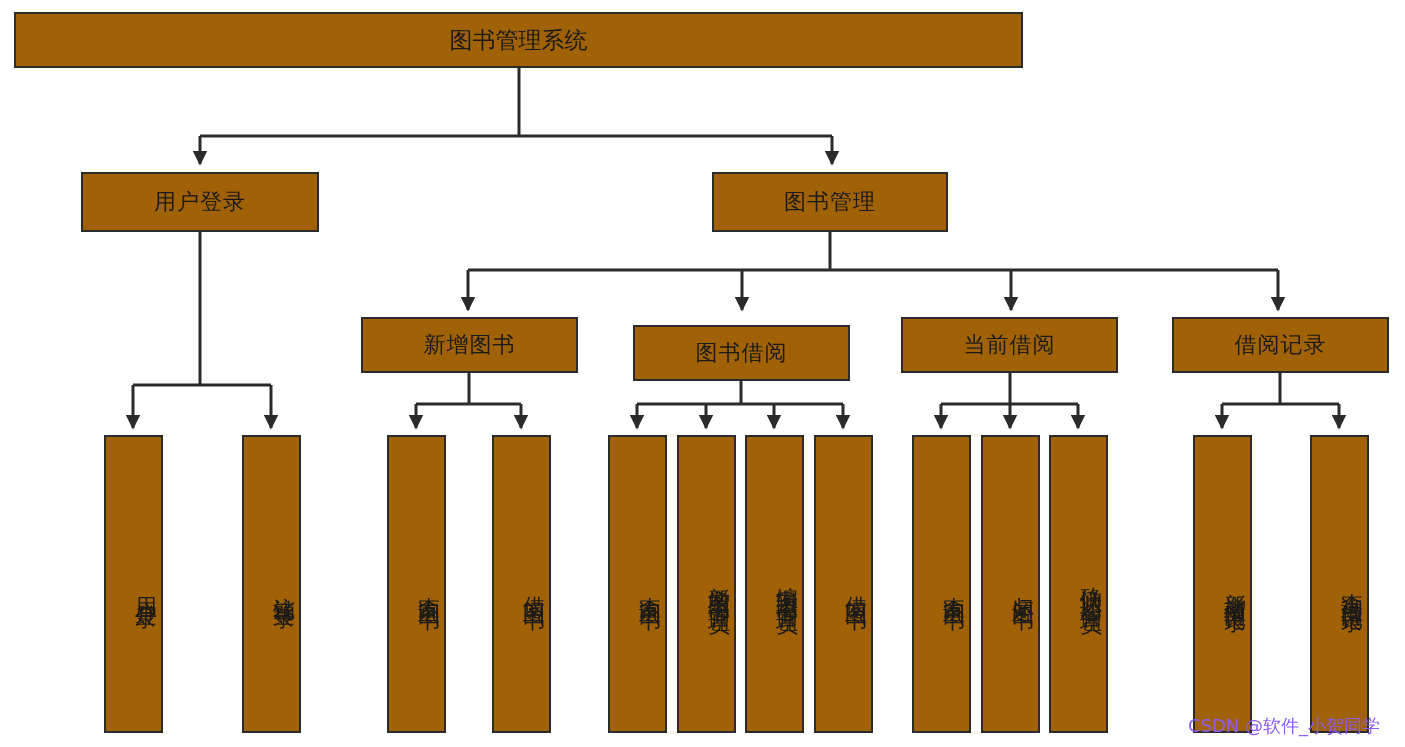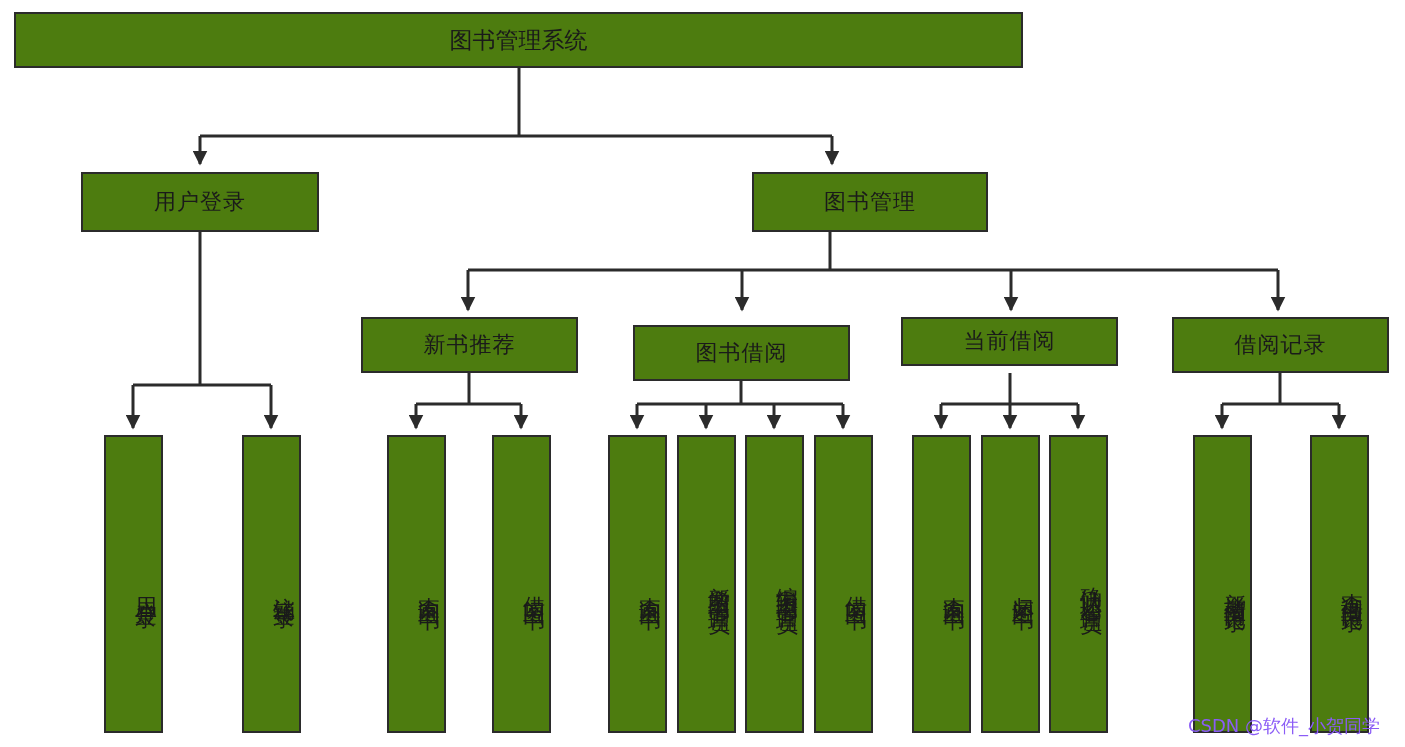--- a/index.html
+++ b/index.html
@@ -14,21 +14,21 @@
   #canvas {
     position: relative;
     width: 1405px;
     height: 747px;
     background: #ffffff;
     overflow: hidden;
   }
   .node {
     position: absolute;
     box-sizing: border-box;
-    background: #4d7c0f;
+    background: #a16207;
     border: 2.5px solid #2b2b2b;
     display: flex;
     align-items: center;
     justify-content: center;
     color: #1a1a1a;
   }
   .node.h {
     font-size: 22px;
     letter-spacing: 1px;
     line-height: 1.2;
@@ -123,31 +123,31 @@
     </g>
   </svg>
 
   <div class="node root" style="left:14px; top:12px; width:1009px; height:56px;">
     <span>图书管理系统</span>
   </div>
 
   <div class="node h" style="left:81px; top:172px; width:238px; height:60px;">
     <span>用户登录</span>
   </div>
-  <div class="node h" style="left:752px; top:172px; width:236px; height:60px;">
+  <div class="node h" style="left:712px; top:172px; width:236px; height:60px;">
     <span>图书管理</span>
   </div>
 
   <div class="node h" style="left:361px; top:317px; width:217px; height:56px;">
-    <span>新书推荐</span>
+    <span>新增图书</span>
   </div>
   <div class="node h" style="left:633px; top:317px; width:217px; height:56px;margin-top:8px;">
     <span>图书借阅</span>
   </div>
-  <div class="node h" style="left:901px; top:317px; width:217px; height:49px;">
+  <div class="node h" style="left:901px; top:317px; width:217px; height:56px;">
     <span>当前借阅</span>
   </div>
   <div class="node h" style="left:1172px; top:317px; width:217px; height:56px;">
     <span>借阅记录</span>
   </div>
 
   <div class="node leaf" style="left:104px; top:435px; width:59px; height:298px;">
     <span class="vtxt">用户登录</span>
   </div>
   <div class="node leaf" style="left:242px; top:435px; width:59px; height:298px;">

